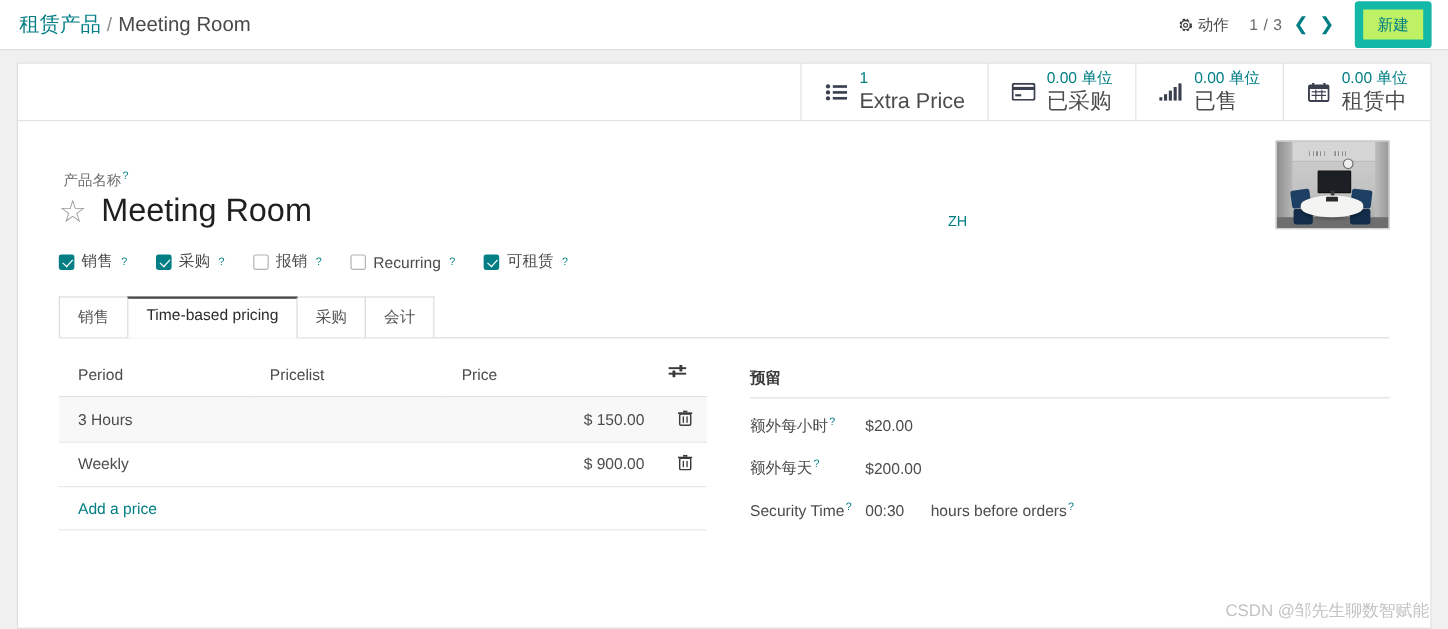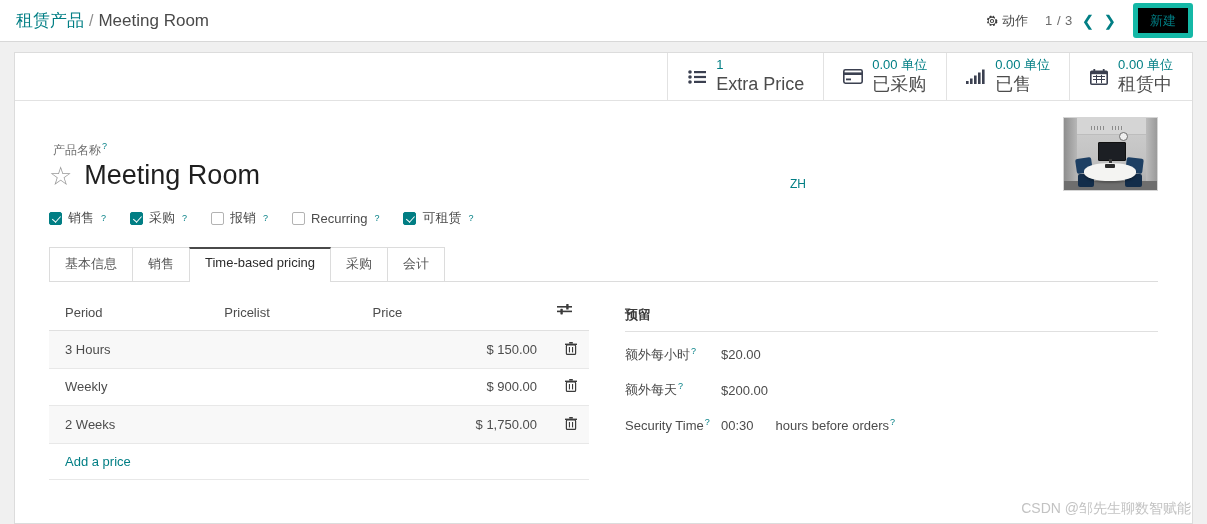--- a/index.html
+++ b/index.html
@@ -77,23 +77,23 @@
   .pager-count { letter-spacing: .5px; }
   .pager-arrows { display: flex; align-items: center; gap: 9px; }
   .pager-arrow {
     color: #017e84;
     font-size: 15px;
     font-weight: bold;
     cursor: pointer;
     line-height: 1;
   }
   .new-btn {
-    border: 5px solid #14b8a6;
+    border: 7px solid #14b8a6;
     color: #017e84;
-    background: #000000;
+    background: #bef264;
     border-radius: 3px;
     font-size: 13px;
     padding: 5px 12px;
     cursor: pointer;
     line-height: 1.2;
   }
 
   
   .sheet-wrap {
     padding: 10px 14px 0 14px;
@@ -515,21 +515,20 @@
               <span class="help-q">?</span>
           </label>
           <label class="chk-item">
             <span class="chk-box on"></span>
             <span class="chk-label">可租赁</span>
               <span class="help-q">?</span>
           </label>
         </div>
 
         <div class="tabs">
-          <div class="tab">基本信息</div>
           <div class="tab">销售</div>
           <div class="tab active">Time-based pricing</div>
           <div class="tab">采购</div>
           <div class="tab">会计</div>
         </div>
 
         <div class="tab-content">
 
           <div class="pricing-col">
             <table class="pricing">
@@ -576,36 +575,20 @@
                       <svg width="12" height="13" viewBox="0 0 12 13">
                         <rect x="1.4" y="3" width="9.2" height="9.4" rx="1" fill="none" stroke="#3b3b3b" stroke-width="1.2"></rect>
                         <rect x="0" y="1.6" width="12" height="1.4" fill="#3b3b3b"></rect>
                         <rect x="4.2" y="0" width="3.6" height="1.6" fill="#3b3b3b"></rect>
                         <rect x="3.9" y="5" width="1.1" height="5.4" fill="#3b3b3b"></rect>
                         <rect x="7" y="5" width="1.1" height="5.4" fill="#3b3b3b"></rect>
                       </svg>
                     </span>
                   </td>
                 </tr>
-                <tr class="row-alt">
-                  <td>2 Weeks</td>
-                  <td></td>
-                  <td class="td-price">$ 1,750.00</td>
-                  <td class="td-trash">
-                    <span class="trash">
-                      <svg width="12" height="13" viewBox="0 0 12 13">
-                        <rect x="1.4" y="3" width="9.2" height="9.4" rx="1" fill="none" stroke="#3b3b3b" stroke-width="1.2"></rect>
-                        <rect x="0" y="1.6" width="12" height="1.4" fill="#3b3b3b"></rect>
-                        <rect x="4.2" y="0" width="3.6" height="1.6" fill="#3b3b3b"></rect>
-                        <rect x="3.9" y="5" width="1.1" height="5.4" fill="#3b3b3b"></rect>
-                        <rect x="7" y="5" width="1.1" height="5.4" fill="#3b3b3b"></rect>
-                      </svg>
-                    </span>
-                  </td>
-                </tr>
                 <tr>
                   <td class="td-add" colspan="4">
                     <span class="add-link">Add a price</span>
                   </td>
                 </tr>
               </tbody>
             </table>
           </div>
 
           <div class="reserve-col">

